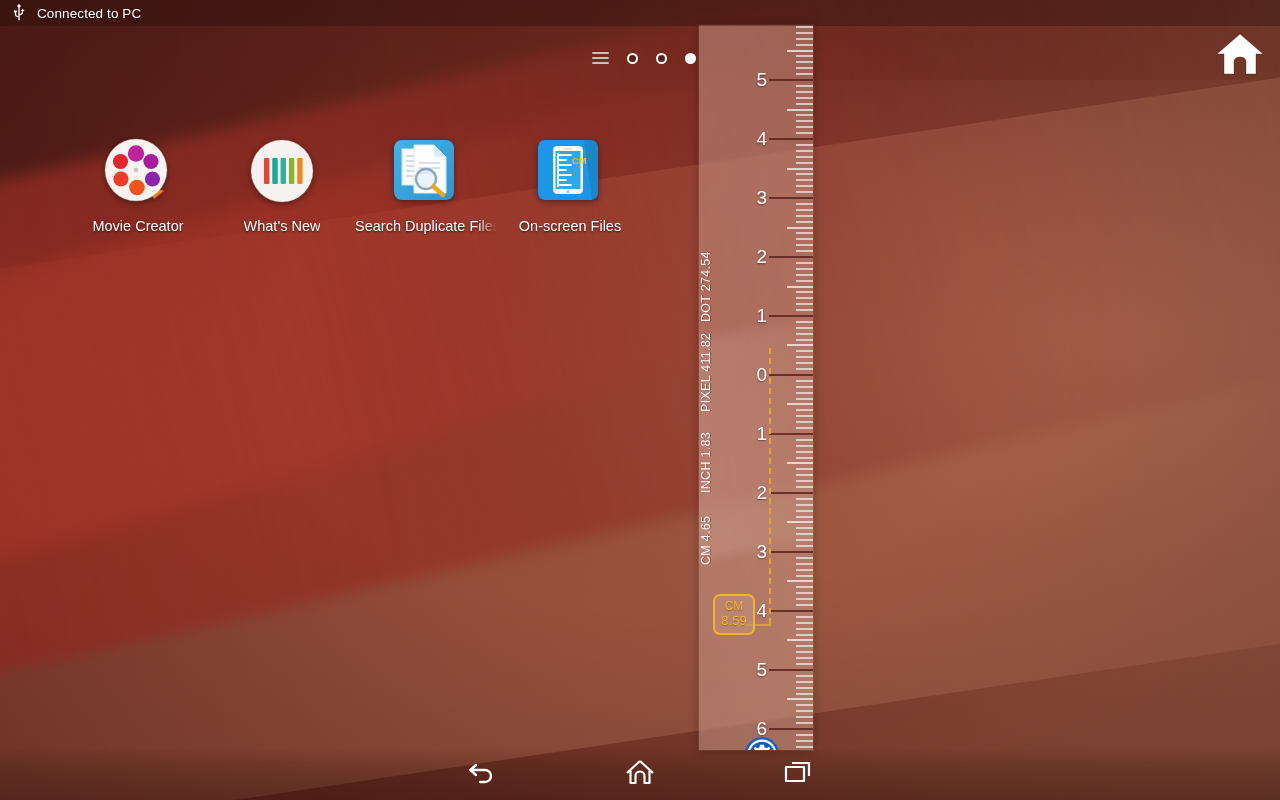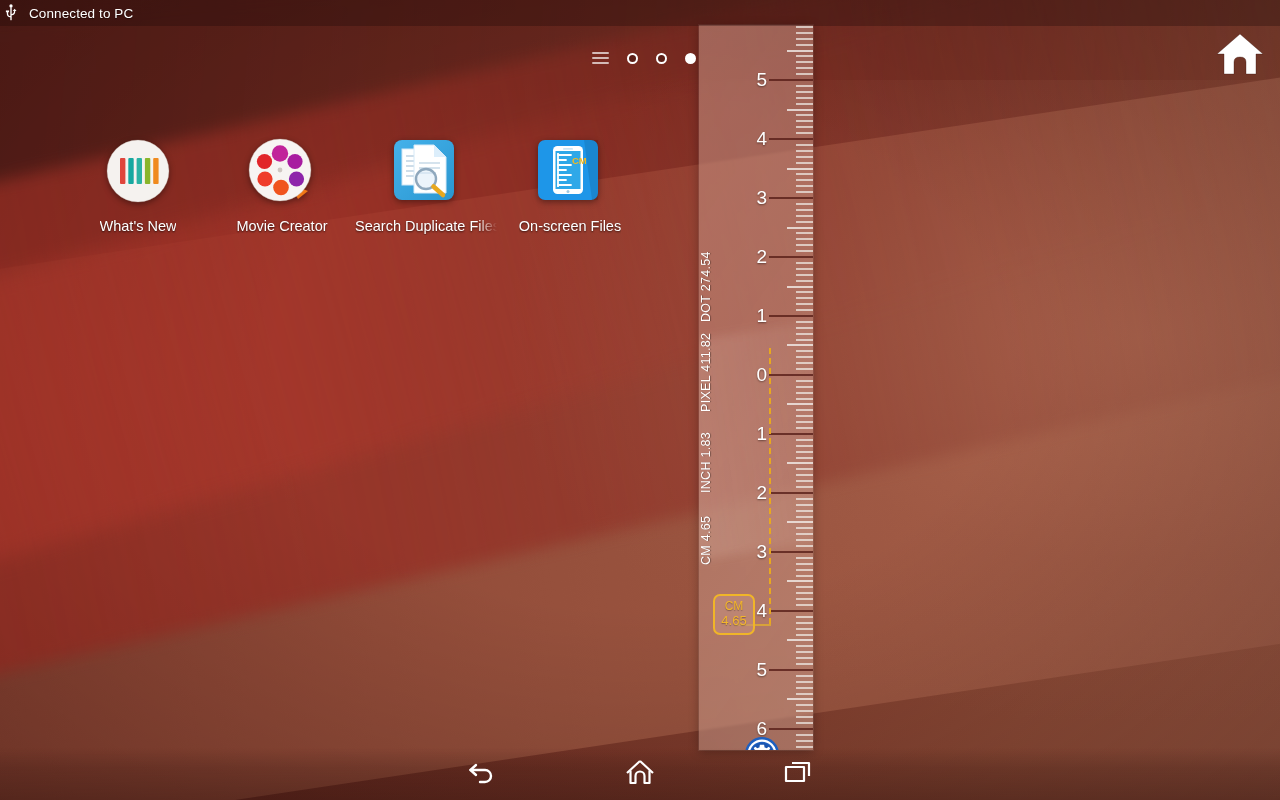--- a/index.html
+++ b/index.html
@@ -56,21 +56,21 @@
   .wall-vignette {
     position: absolute; inset: 0;
     background: radial-gradient(ellipse at 50% 45%, rgba(0,0,0,0) 40%, rgba(0,0,0,0.22) 100%);
   }
 
   
   #status-bar {
     position: absolute; left: 0; top: 0; width: 1280px; height: 26px;
     background: rgba(28,8,6,0.30);
     display: flex; align-items: center;
-    padding-left: 2px;
+    padding-left: 10px;
     box-sizing: border-box;
     z-index: 40;
   }
   .usb-icon { width: 18px; height: 18px; display: block; }
   #status-text {
     color: #ffffff;
     font-size: 13.5px;
     margin-left: 9px;
     letter-spacing: 0.1px;
     text-shadow: 0 1px 1px rgba(0,0,0,0.45);
@@ -279,52 +279,52 @@
       <span></span>
         <span></span>
         <span></span>
     </div>
     <div class="pdot ring"></div>
     <div class="pdot ring"></div>
     <div class="pdot full"></div>
   </div>
 
   <div id="app-grid">
-
-    <div class="app-cell">
-      <div class="app-icon-wrap">
-        <svg width="72" height="72" viewBox="0 0 72 72">
-          <circle cx="36" cy="35" r="31" fill="#f5f2ef"></circle>
-          <circle cx="36" cy="35" r="31" fill="none" stroke="rgba(180,160,150,0.3)" stroke-width="1"></circle>
-          <rect x="18" y="22" width="5.4" height="26" rx="1" fill="#e0453c"></rect>
-          <rect x="26.3" y="22" width="5.4" height="26" rx="1" fill="#17a8a0"></rect>
-          <rect x="34.6" y="22" width="5.4" height="26" rx="1" fill="#2bb2a4"></rect>
-          <rect x="42.9" y="22" width="5.4" height="26" rx="1" fill="#8ab52a"></rect>
-          <rect x="51.2" y="22" width="5.4" height="26" rx="1" fill="#f08a1e"></rect>
-        </svg>
-      </div>
-      <div class="app-label">What's New</div>
-    </div>
 
     <div class="app-cell">
       <div class="app-icon-wrap">
         <svg width="72" height="72" viewBox="0 0 72 72">
           <path d="M44 48 L62 55 L52 63 Z" fill="#f07818"></path>
           <circle cx="34" cy="34" r="31" fill="#f7f4f2"></circle>
           <circle cx="34" cy="34" r="31" fill="none" stroke="rgba(180,160,150,0.35)" stroke-width="1"></circle>
           <circle cx="34" cy="17.5" r="8.2" fill="#c1239a"></circle>
           <circle cx="49" cy="25.5" r="7.6" fill="#a81ca0"></circle>
           <circle cx="50.5" cy="43" r="7.6" fill="#8e24aa"></circle>
           <circle cx="35" cy="51.5" r="7.8" fill="#f0541e"></circle>
           <circle cx="19" cy="43" r="7.6" fill="#ef3c2a"></circle>
           <circle cx="18.5" cy="25.5" r="7.6" fill="#e1252a"></circle>
           <circle cx="34" cy="34" r="2.4" fill="#cfc7c2"></circle>
         </svg>
       </div>
       <div class="app-label">Movie Creator</div>
+    </div>
+
+    <div class="app-cell">
+      <div class="app-icon-wrap">
+        <svg width="72" height="72" viewBox="0 0 72 72">
+          <circle cx="36" cy="35" r="31" fill="#f5f2ef"></circle>
+          <circle cx="36" cy="35" r="31" fill="none" stroke="rgba(180,160,150,0.3)" stroke-width="1"></circle>
+          <rect x="18" y="22" width="5.4" height="26" rx="1" fill="#e0453c"></rect>
+          <rect x="26.3" y="22" width="5.4" height="26" rx="1" fill="#17a8a0"></rect>
+          <rect x="34.6" y="22" width="5.4" height="26" rx="1" fill="#2bb2a4"></rect>
+          <rect x="42.9" y="22" width="5.4" height="26" rx="1" fill="#8ab52a"></rect>
+          <rect x="51.2" y="22" width="5.4" height="26" rx="1" fill="#f08a1e"></rect>
+        </svg>
+      </div>
+      <div class="app-label">What's New</div>
     </div>
 
     <div class="app-cell clip">
       <div class="app-icon-wrap">
         <svg width="72" height="72" viewBox="0 0 72 72">
           <rect x="4" y="4" width="60" height="60" rx="8" fill="#2fa8e8"></rect>
           <rect x="4" y="4" width="60" height="60" rx="8" fill="url(#sdshade)"></rect>
           <defs>
             <linearGradient id="sdshade" x1="0" y1="0" x2="1" y2="1">
               <stop offset="0%" stop-color="rgba(255,255,255,0.10)"></stop>
@@ -529,21 +529,21 @@
         <div class="rnum" style="top: 585px;">4</div>
         <div class="rnum" style="top: 644px;">5</div>
         <div class="rnum" style="top: 703px;">6</div>
       </div>
 
     <div id="measure-line" style="top: 323px; height: 276px;"></div>
     <div id="measure-end" style="top: 599px; width: 36px;"></div>
 
     <div id="measure-badge" style="top: 569px;">
       <span class="bu">CM</span>
-      <span class="bv">4.65</span>
+      <span class="bv">8.59</span>
     </div>
 
     <div id="ruler-settings">
       <svg width="36" height="36" viewBox="0 0 36 36">
         <circle cx="18" cy="18" r="17" fill="#1e60c0"></circle>
         <circle cx="18" cy="18" r="13.4" fill="none" stroke="#ffffff" stroke-width="2.2"></circle>
         <circle cx="18" cy="18" r="11" fill="#1a55b0"></circle>
         <g fill="#ffffff">
           <path d="M18 8.8 l2.1 0 0.5 2.6 a7.6 7.6 0 0 1 2.0 0.85 l2.2-1.5 1.5 1.5 -1.5 2.2 a7.6 7.6 0 0 1 0.85 2.0 l2.6 0.5 0 2.1 -2.6 0.5 a7.6 7.6 0 0 1 -0.85 2.0 l1.5 2.2 -1.5 1.5 -2.2-1.5 a7.6 7.6 0 0 1 -2.0 0.85 l-0.5 2.6 -2.1 0 -2.1 0 -0.5-2.6 a7.6 7.6 0 0 1 -2.0-0.85 l-2.2 1.5 -1.5-1.5 1.5-2.2 a7.6 7.6 0 0 1 -0.85-2.0 l-2.6-0.5 0-2.1 2.6-0.5 a7.6 7.6 0 0 1 0.85-2.0 l-1.5-2.2 1.5-1.5 2.2 1.5 a7.6 7.6 0 0 1 2.0-0.85 l0.5-2.6 z"></path>
         </g>

